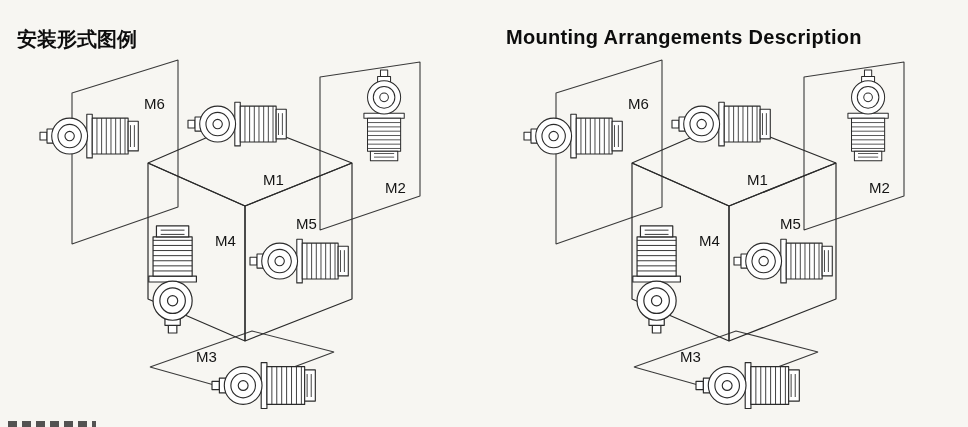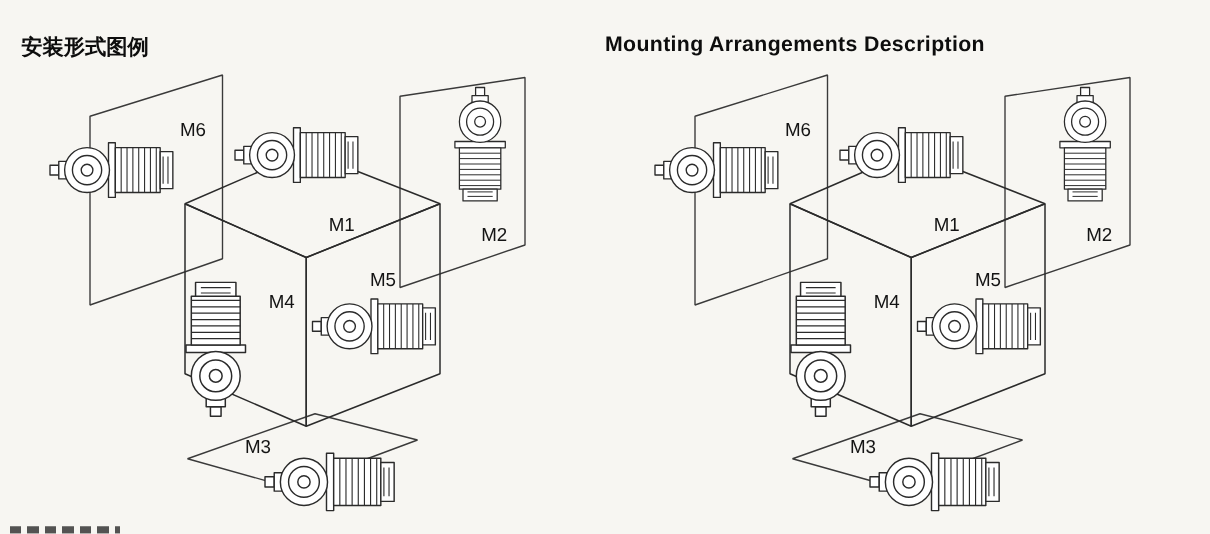--- a/index.html
+++ b/index.html
@@ -4,23 +4,23 @@
 <style>
   * { margin:0; padding:0; box-sizing:border-box; }
   html,body { width:968px; height:427px; }
   body {
     background:#f7f6f2;
     font-family:"Liberation Sans","DejaVu Sans",sans-serif;
     color:#111;
     overflow:hidden;
   }
   .canvas { position:relative; width:968px; height:427px; background:#f7f6f2; overflow:hidden; }
-  .title { position:absolute; font-weight:bold; color:#0d0d0d; font-size:17px; white-space:nowrap; }
+  .title { position:absolute; font-weight:bold; color:#0d0d0d; font-size:20px; white-space:nowrap; }
   .title-left  { left:17px;  top:26px; }
-  .title-right { left:484px; top:26px; letter-spacing:0.3px; }
+  .title-right { left:506px; top:26px; letter-spacing:0.3px; }
   .panel { position:absolute; top:0; width:484px; height:427px; }
   .panel-left  { left:0; }
   .panel-right { left:484px; }
 
   .ln  { fill:#ffffff; stroke:#2b2b2b; stroke-width:1.4px; stroke-linejoin:round; }
   .lnf { fill:none;    stroke:#2b2b2b; stroke-width:1.1px; }
   .plane { fill:none; stroke:#3a3a3a; stroke-width:1.1px; stroke-linejoin:bevel; }
   .cube  { fill:none; stroke:#2b2b2b; stroke-width:1.2px; stroke-linejoin:bevel; }
   .lbl { font-size:15px; fill:#141414; font-family:"Liberation Sans","DejaVu Sans",sans-serif; }
 

